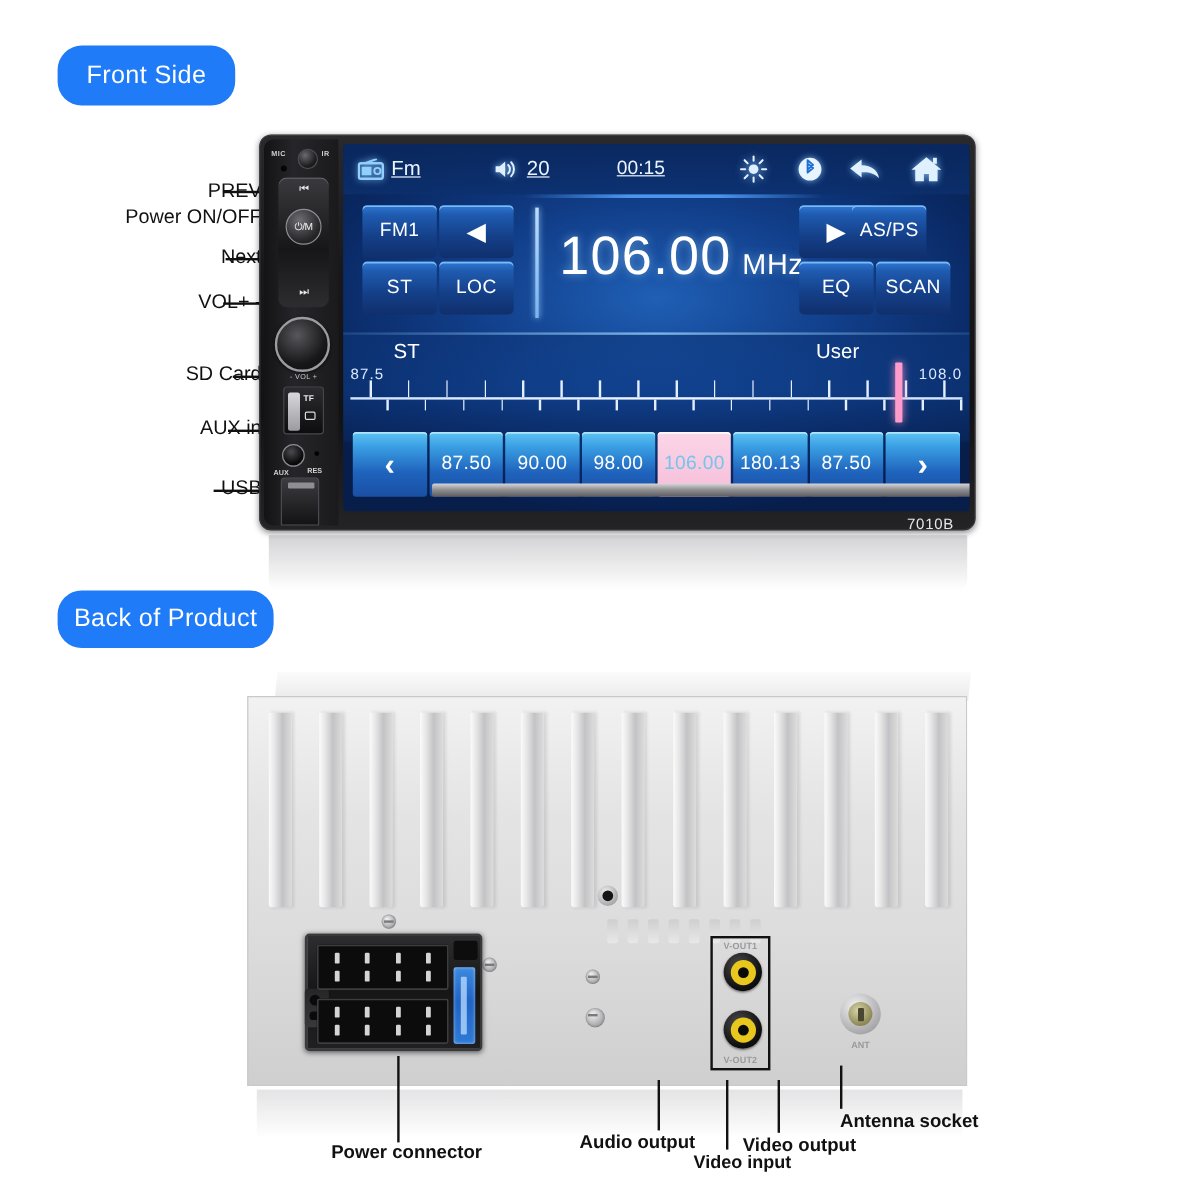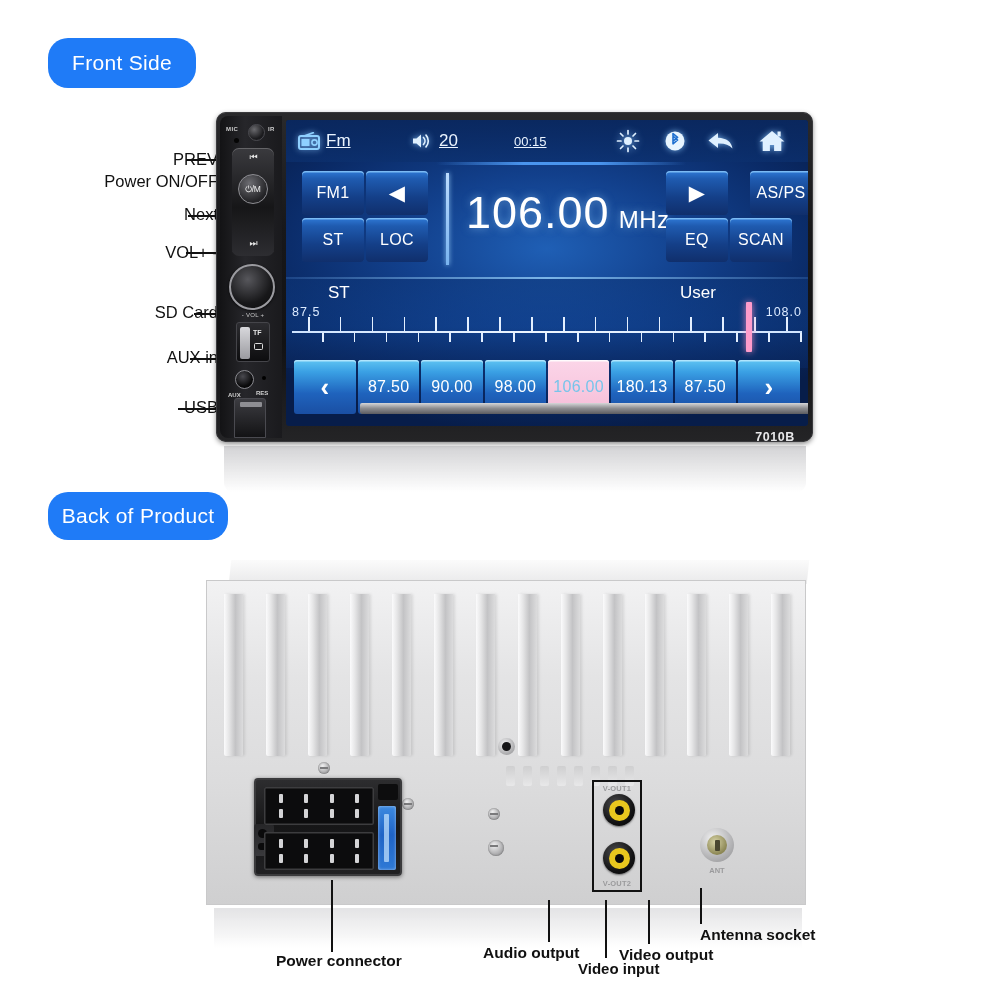--- a/index.html
+++ b/index.html
@@ -117,21 +117,21 @@
   }
   
   #status-bar {
     position:absolute; left:0; top:0; width:100%; height:42px;
     display:flex; align-items:center; color:#eaf4ff;
     background:linear-gradient(180deg,rgba(10,40,95,.92),rgba(12,48,110,.75));
   }
   .sb-item{ display:flex; align-items:center; gap:6px; font-size:17px;text-decoration:underline; }
   #sb-radio{ position:absolute; left:12px; }
   #sb-vol{ position:absolute; left:125px; }
-  #sb-time{ position:absolute; left:228px; font-size:13px; }
+  #sb-time{ position:absolute; left:228px; font-size:16px; }
   #sb-bright{ position:absolute; left:330px; }
   #sb-bt{ position:absolute; left:378px; }
   #sb-back{ position:absolute; left:420px; }
   #sb-home{ position:absolute; left:472px; }
   .sb-glow{ filter:drop-shadow(0 0 3px rgba(140,200,255,.85)); }
 
   #blue-sep{
     position:absolute; left:150px; top:42px; width:250px; height:3px;
     background:linear-gradient(90deg,rgba(60,130,230,0),#4a95ee 35%,#4a95ee 65%,rgba(60,130,230,0));
   }
@@ -142,21 +142,21 @@
     position:absolute; background:linear-gradient(180deg,#2f79d6 0%,#1f5bb0 18%,#143f88 60%,#102f6c 100%);
     border-radius:4px; color:#fff; display:flex; align-items:center; justify-content:center;
     box-shadow:inset 0 1.5px 0 rgba(150,210,255,.75);
     font-size:16px; letter-spacing:.4px;
   }
   #btn-fm1{ left:16px; top:6px; width:62px; height:44px; }
   #btn-prev-arrow{ left:80px; top:6px; width:62px; height:44px; }
   #btn-st{ left:16px; top:53px; width:62px; height:44px; }
   #btn-loc{ left:80px; top:53px; width:62px; height:44px; }
   #btn-next-arrow{ left:380px; top:6px; width:62px; height:44px; }
-  #btn-asps{ left:464px; top:6px; width:62px; height:44px; }
+  #btn-asps{ left:424px; top:6px; width:62px; height:44px; }
   #btn-eq{ left:380px; top:53px; width:62px; height:44px; }
   #btn-scan{ left:444px; top:53px; width:62px; height:44px; }
 
   #freq-divider{
     position:absolute; left:160px; top:8px; width:3px; height:92px;
     background:linear-gradient(180deg,#bcdcff,#79b4f0);
     box-shadow:0 0 5px rgba(160,215,255,.9);
   }
   #freq-display{
     position:absolute; left:180px; top:22px; width:200px; height:64px;
@@ -206,21 +206,21 @@
   }
 
   
   #chrome-strip{
     position:absolute; left:74px; bottom:12px; width:514px; height:11px;
     background:linear-gradient(180deg,#d6d6d8,#8d8d90 48%,#5c5c60);
     border-radius:2px;
   }
   #model-no{
     position:absolute; right:18px; bottom:-2px; font-size:12.5px; color:#e7e7e9;
-    font-weight:bold; letter-spacing:.6px;
+    font-weight:normal; letter-spacing:.6px;
   }
   #front-reflection{
     position:absolute; left:224px; top:446px; width:582px; height:46px;
     background:linear-gradient(180deg,rgba(150,150,155,.42),rgba(255,255,255,0));
     border-radius:0 0 9px 9px; filter:blur(.4px);
   }
 
   
   #back-unit{
     position:absolute; left:198px; top:560px; width:622px; height:353px;

